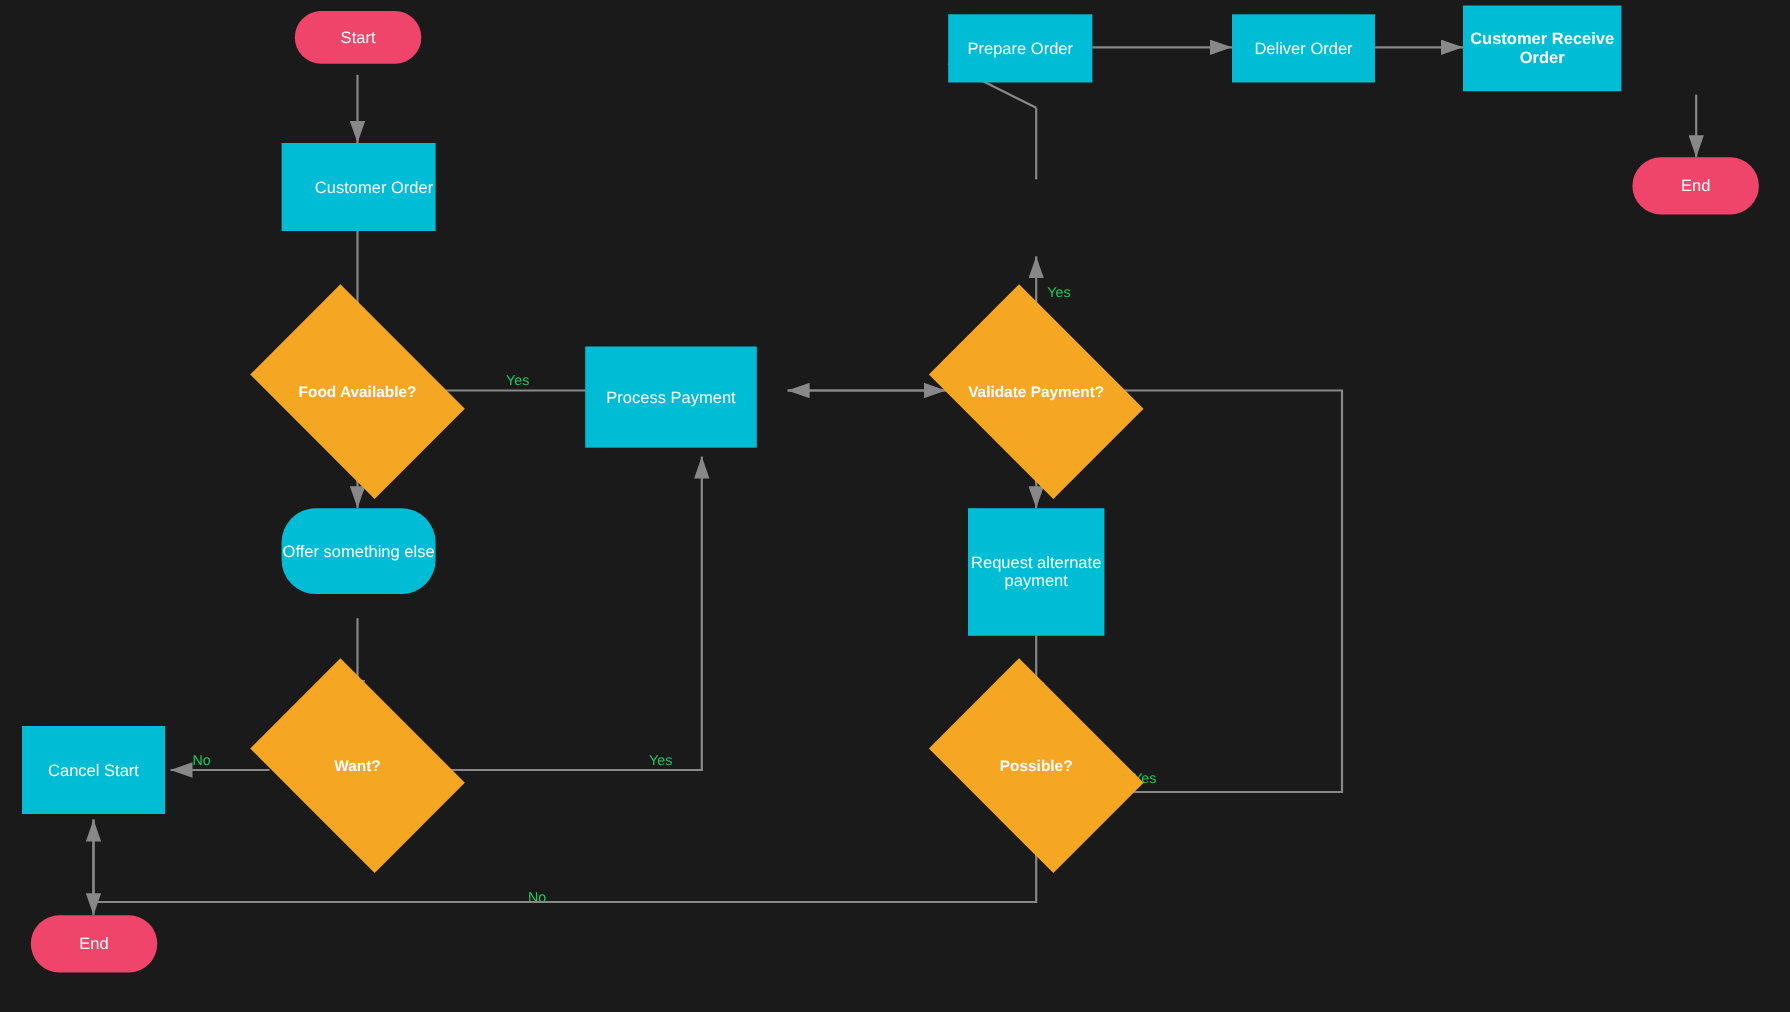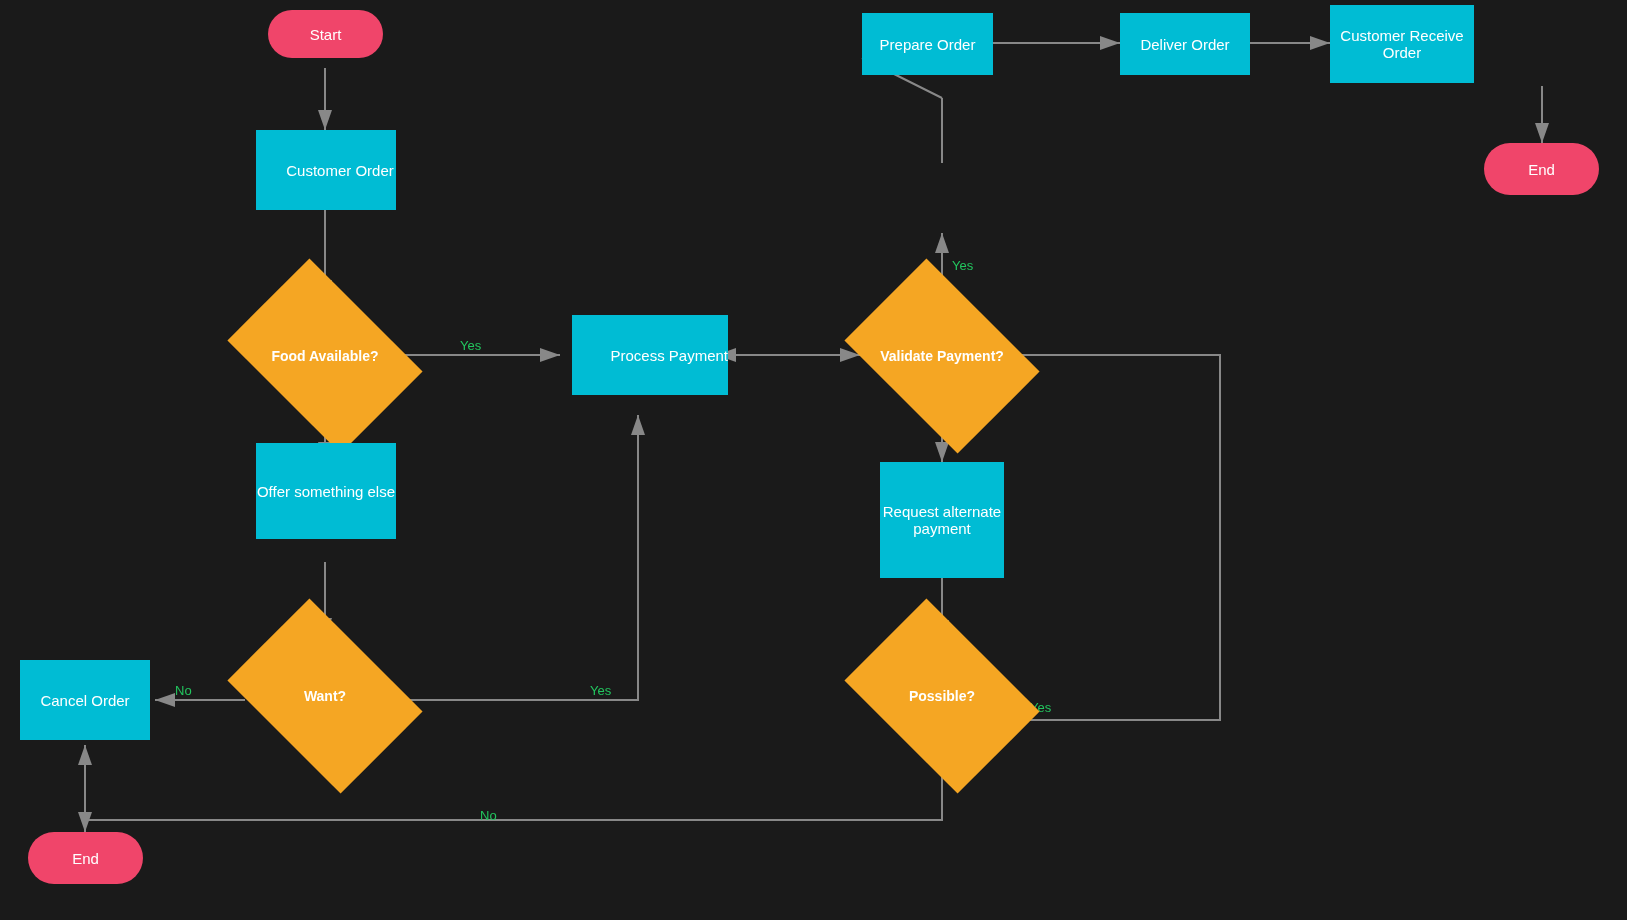--- a/index.html
+++ b/index.html
@@ -136,62 +136,62 @@
   </div>
 
   <div class="node node-rect" style="left:256px; top:130px; width:140px; height:80px;padding-left:28px;">
     <span>Customer Order</span>
   </div>
 
   <div class="node node-diamond" style="left:245px; top:298px; width:160px; height:116px;">
     <div class="label">Food Available?</div>
   </div>
 
-  <div class="node node-rect" style="left:572px; top:315px; width:156px; height:80px;justify-content:flex-end;">
+  <div class="node node-rect" style="left:532px; top:315px; width:156px; height:92px;">
     <span>Process Payment</span>
   </div>
 
   <div class="node node-diamond" style="left:862px; top:298px; width:160px; height:116px;">
     <div class="label">Validate Payment?</div>
   </div>
 
 
   <div class="node node-rect" style="left:862px; top:13px; width:131px; height:62px;">
     <span>Prepare Order</span>
   </div>
 
   <div class="node node-rect" style="left:1120px; top:13px; width:130px; height:62px;">
     <span>Deliver Order</span>
   </div>
 
-  <div class="node node-rect" style="left:1330px; top:5px; width:144px; height:78px;">
+  <div class="node node-rect" style="left:1330px; top:5px; width:144px; height:78px;font-weight:bold;">
     <span>Customer Receive Order</span>
   </div>
 
   <div class="node node-rounded" style="left:1484px; top:143px; width:115px; height:52px;">
     <span>End</span>
   </div>
 
   <div class="node node-rect" style="left:880px; top:462px; width:124px; height:116px;">
     <span>Request alternate payment</span>
   </div>
 
   <div class="node node-diamond" style="left:862px; top:638px; width:160px; height:116px;">
     <div class="label">Possible?</div>
   </div>
 
-  <div class="node node-rect" style="left:256px; top:443px; width:140px; height:96px;">
+  <div class="node node-rect" style="left:256px; top:462px; width:140px; height:78px;border-radius:31px;">
     <span>Offer something else</span>
   </div>
 
   <div class="node node-diamond" style="left:245px; top:638px; width:160px; height:116px;">
     <div class="label">Want?</div>
   </div>
 
   <div class="node node-rect" style="left:20px; top:660px; width:130px; height:80px;">
-    <span>Cancel Order</span>
+    <span>Cancel Start</span>
   </div>
 
   <div class="node node-rounded" style="left:28px; top:832px; width:115px; height:52px;">
     <span>End</span>
   </div>
 
 </div>
 
 </body></html>

